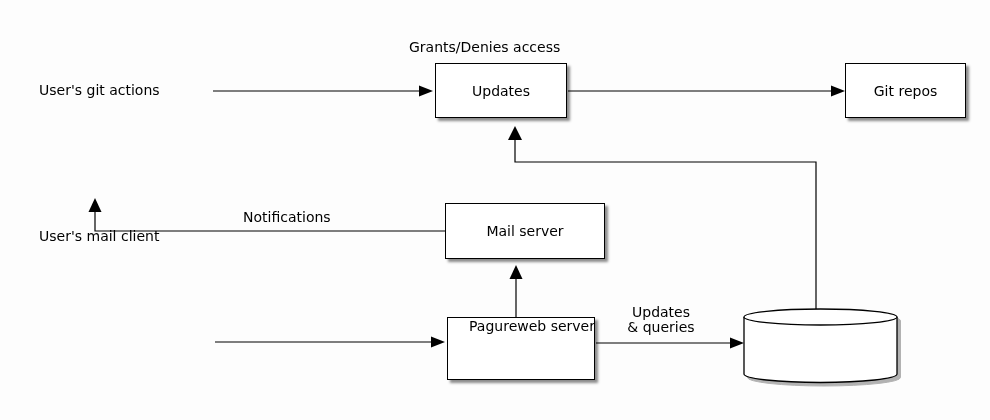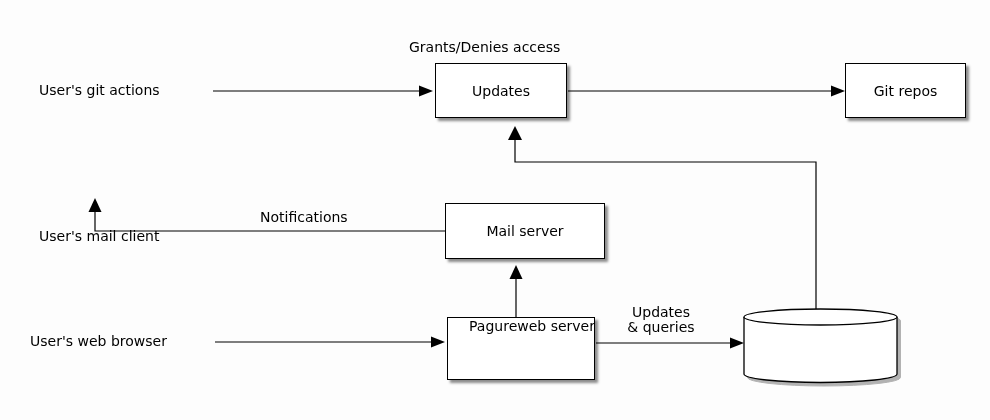--- a/index.html
+++ b/index.html
@@ -46,21 +46,21 @@
   .box-pagure     { left: 447px; top: 317px; width: 148px; height: 63px; }
   .free-label {
     position: absolute;
     white-space: nowrap;
     line-height: 15px;
   }
   .lbl-grants      { left: 409px; top: 40px; }
   .lbl-gitactions  { left: 39px;  top: 83px; }
   .lbl-mailclient  { left: 39px;  top: 181px; margin-top: 48px; }
   .lbl-webbrowser  { left: 30px;  top: 334px; }
-  .lbl-notifications { left: 260px; top: 210px; text-align: center; }
+  .lbl-notifications { left: 243px; top: 210px; text-align: center; }
   .lbl-updates {
     left: 601px; top: 305px; width: 120px;
     text-align: center; line-height: 14.5px;
   }
   .lbl-database {
     left: 761px; top: 334px; width: 120px;
     text-align: center;
   }
 </style>
 </head>
@@ -116,20 +116,19 @@
 
   <div class="node-box box-pagure multiline">
     <span>Pagure</span>
     <span>web server</span>
   </div>
 
 
   <div class="free-label lbl-grants">Grants/Denies access</div>
   <div class="free-label lbl-gitactions">User's git actions</div>
   <div class="free-label lbl-mailclient">User's mail client</div>
-  <div class="free-label lbl-webbrowser">User's web browser</div>
   <div class="free-label lbl-notifications">Notifications</div>
   <div class="free-label lbl-updates">
     <div>Updates</div>
     <div>&amp; queries</div>
   </div>
 
 </div>
 
 </body></html>

